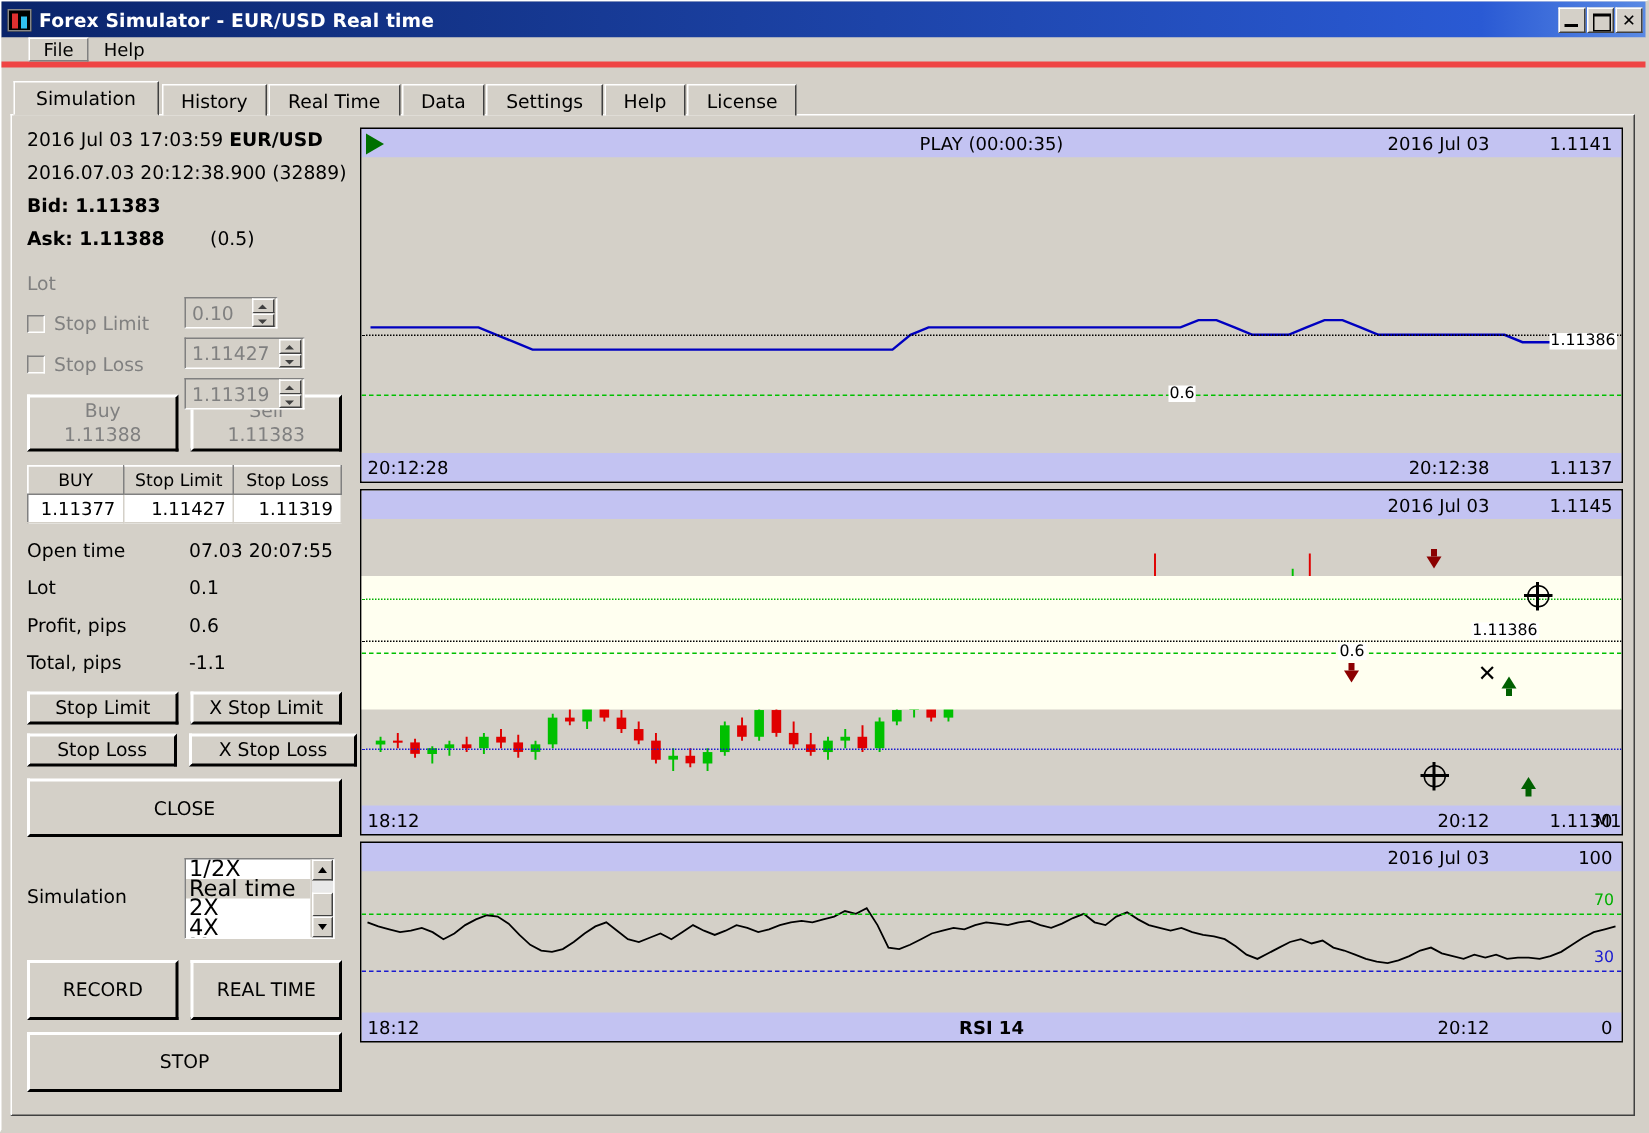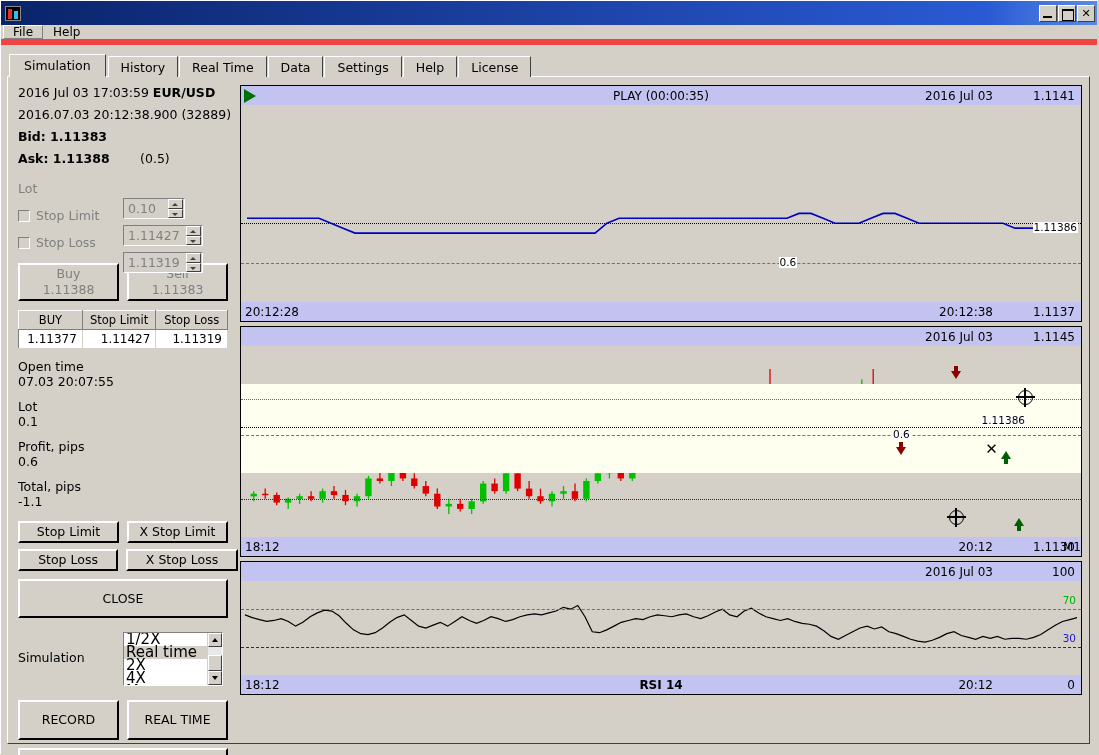--- a/index.html
+++ b/index.html
@@ -67,22 +67,22 @@
   .winbtn.max::after {
     content: ""; position: absolute; left: 3px; top: 3px;
     width: 10px; height: 9px; border: 1px solid #000; border-top-width: 2px;
   }
   .winbtn.close span { font-family: "DejaVu Sans", sans-serif; font-size: 11px; line-height: 1; }
 
   
   #menubar {
     height: 20px; display: flex; align-items: stretch;
     background: #d4d0c8;
-    border-bottom: 6px solid #ef4444;
-    padding-left: 2px;
+    border-bottom: 4px solid #ef4444;
+    padding-left: 18px;
     text-align: right;
   }
   #menubar .menu-item {
     padding: 2px 9px 2px 9px;
     font-size: 12px;
     display: flex; align-items: center;
     border: 1px solid transparent;
   }
   #menubar .menu-item.first {
     border-color: #fff #808080 #808080 #fff;
@@ -209,21 +209,21 @@
     text-align: center;
   }
   table.trade td {
     border: 1px solid #d4d0c8;
     border-left-color:#808080;
     font-size: 12px;
     padding: 2px 5px 2px 4px;
     text-align: right;
     background: #fff;
   }
-  .kv { display: flex; font-size: 12.5px; margin-bottom: 10px; flex-direction: column; }
+  .kv { display: flex; font-size: 12.5px; margin-bottom: 10px; }
   .kv .k { width: 108px; }
   .kv .v { }
 
   
   .listbox {
     width: 100px; height: 54px;
     background: #fff;
     border: 1px solid #808080;
     border-right-color: #fff; border-bottom-color: #fff;
     position: relative; overflow: hidden;
@@ -332,20 +332,21 @@
   }
   .xmark { position: absolute; color: #000; font-size: 15px; line-height: 1; font-weight: 300;}
 </style>
 </head>
 <body>
 
 <div id="app">
 
   <div id="titlebar">
     <div class="app-icon"></div>
+    <div class="title-text">Forex Simulator  - EUR/USD Real time</div>
     <div class="spacer"></div>
     <div class="winbtn min"></div>
     <div class="winbtn max"></div>
     <div class="winbtn close">
         <span>✕</span>
       </div>
   </div>
 
   <div id="menubar">
     <div class="menu-item first">File</div>

